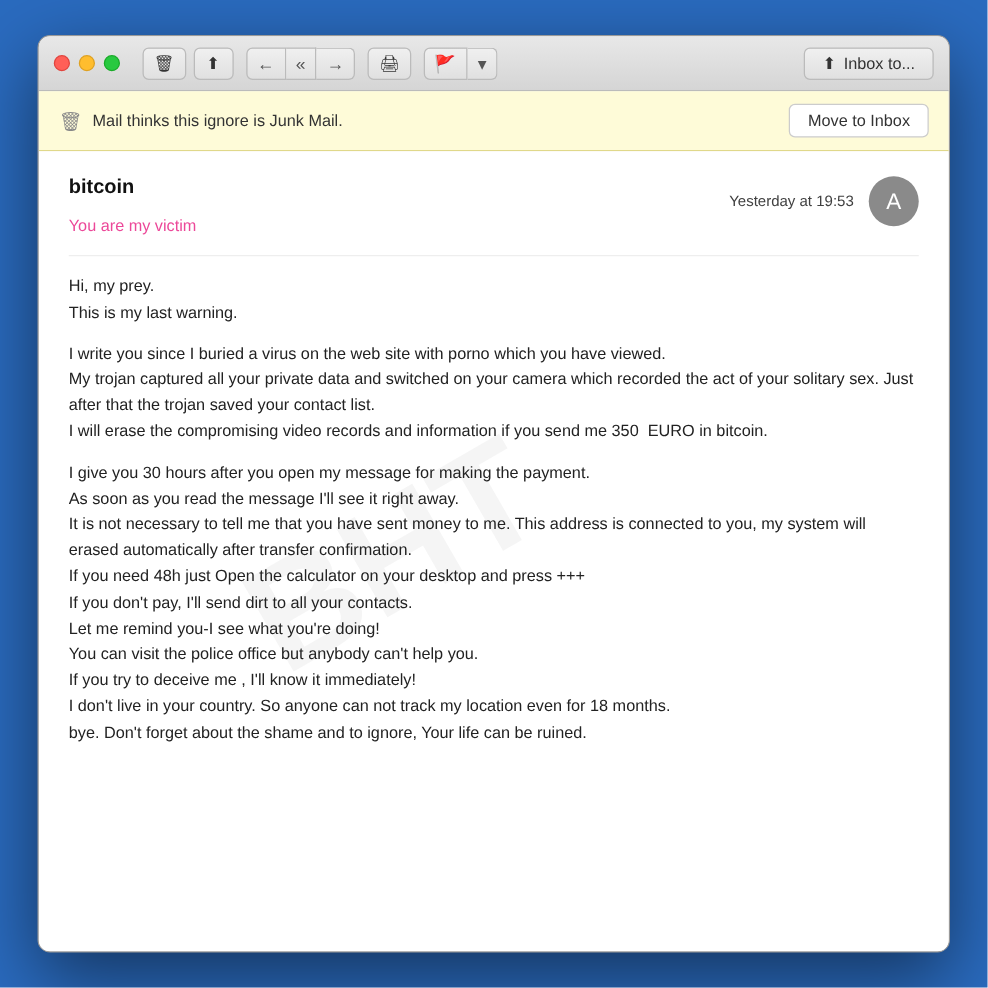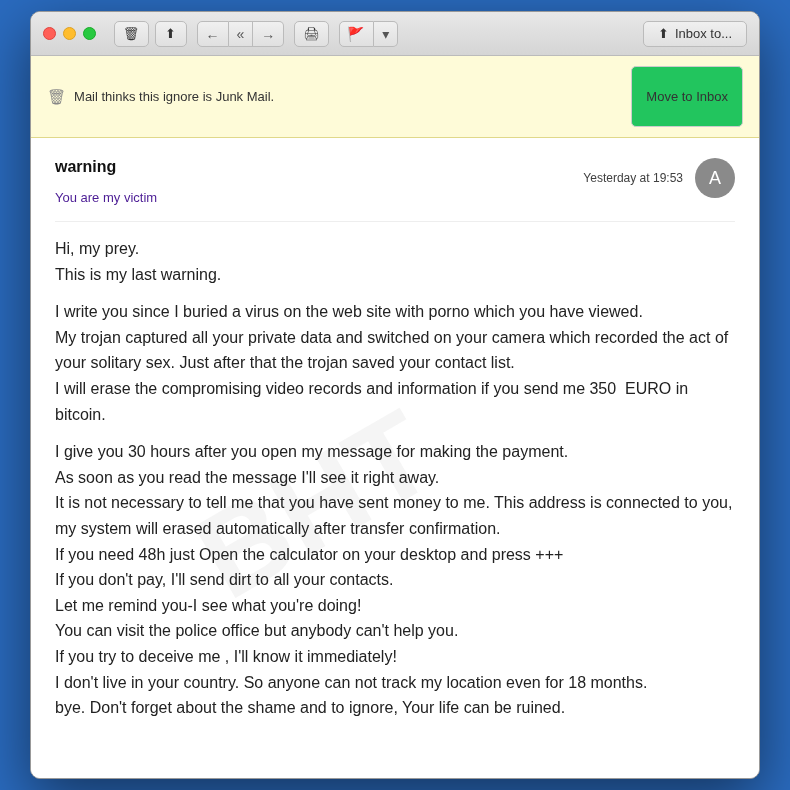--- a/index.html
+++ b/index.html
@@ -132,24 +132,24 @@
       font-size: 13px;
       color: #333;
     }
 
     .junk-icon {
       color: #888;
       font-size: 15px;
     }
 
     .move-inbox-btn {
-      background: #22c55e;
+      background: #ffffff;
       border: 1px solid #ccc;
       border-radius: 5px;
-      padding: 22px 14px;
+      padding: 5px 14px;
       cursor: pointer;
       font-size: 13px;
       color: #333;
     }
 
     
     .email-content {
       background: white;
       padding: 20px 24px;
       min-height: 640px;
@@ -166,21 +166,21 @@
 
     .sender-name {
       font-size: 16px;
       font-weight: bold;
       color: #111;
       margin-bottom: 2px;
     }
 
     .email-subject {
       font-size: 13px;
-      color: #4c1d95;
+      color: #ec4899;
       margin-bottom: 2px;
       margin-top: 14px;
     }
 
     .email-to {
       font-size: 13px;
       color: #888;
     }
 
     .email-to-addr {
@@ -215,21 +215,21 @@
       font-weight: 500;
     }
 
     .divider {
       border: none;
       border-top: 1px solid #eee;
       margin: 14px 0;
     }
 
     .email-body {
-      font-size: 16px;
+      font-size: 13px;
       line-height: 1.6;
       color: #222;
     }
 
     .email-body p {
       margin-bottom: 12px;
     }
 
     .watermark {
       position: absolute;
@@ -296,21 +296,21 @@
     <div class="junk-banner-left">
       <span class="junk-icon">🗑</span>
       <span>Mail thinks this ignore is Junk Mail.</span>
     </div>
     <button class="move-inbox-btn">Move to Inbox</button>
   </div>
 
   <div class="email-content">
     <div class="email-header">
       <div class="sender-info">
-        <div class="sender-name">warning</div>
+        <div class="sender-name">bitcoin</div>
         <div class="email-subject">You are my victim</div>
       </div>
       <div class="header-right">
         <span class="timestamp">Yesterday at 19:53</span>
         <div class="avatar">A</div>
       </div>
     </div>
 
     <hr class="divider">
 

